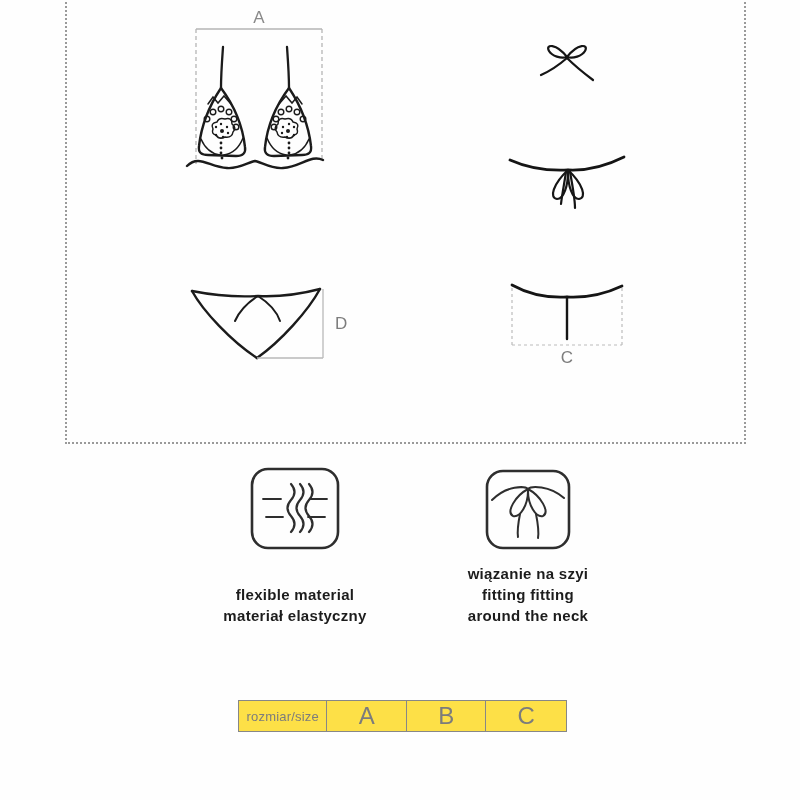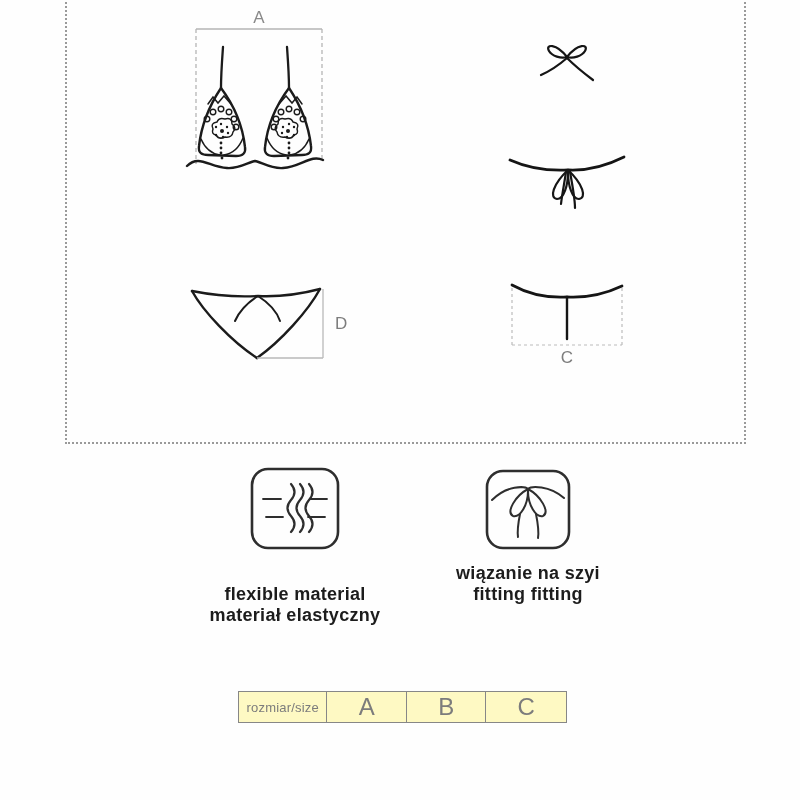--- a/index.html
+++ b/index.html
@@ -14,26 +14,26 @@
   .frame{
     left:65px;top:-14px;width:681px;height:458px;
     border:2px dotted #9a9a9a;
     box-sizing:border-box;
   }
   
   .icon-svg{display:block;}
   
   .caption{
     position:absolute;text-align:center;
-    font-size:18px;font-weight:bold;letter-spacing:.3px;
+    font-size:15px;font-weight:bold;letter-spacing:.3px;
     line-height:21px;color:#1c1c1c;
   }
   
   .size-table{left:238px;top:691px;width:329px;}
-  .st-row{display:flex;border:1.5px solid #878787;box-sizing:border-box;background:#fef9c3;}
+  .st-row{display:flex;border:1.5px solid #878787;box-sizing:border-box;background:#fde047;margin-top:9px;}
   .st-header{height:32px;margin-bottom:5px;}
   .st-body{height:65px;}
   .st-cell{
     display:flex;align-items:center;justify-content:center;
     border-right:1.5px solid #878787;box-sizing:border-box;
   }
   .st-cell:last-child{border-right:none;}
   .w1{width:89px;}.w2{width:80px;}.w3{width:80px;}.w4{width:80px;}
   .hdr-label{font-size:13px;color:#7c7c7c;letter-spacing:.2px;}
   .hdr-letter{font-size:24px;color:#7c7c7c;font-weight:400;}
@@ -156,20 +156,21 @@
   </g>
 </svg>
 
 <div class="caption" style="left:180px;top:584px;width:230px">
   <div>flexible material</div>
   <div>materiał elastyczny</div>
 </div>
 <div class="caption" style="left:413px;top:563px;width:230px">
   <div>wiązanie na szyi</div>
   <div>fitting fitting</div>
+  <div>around the neck</div>
 </div>
 
 <div class="abs size-table">
   <div class="st-row st-header">
     <div class="st-cell w1 hdr-label">rozmiar/size</div>
     <div class="st-cell w2 hdr-letter">A</div>
     <div class="st-cell w3 hdr-letter">B</div>
     <div class="st-cell w4 hdr-letter">C</div>
   </div>
 </div>

